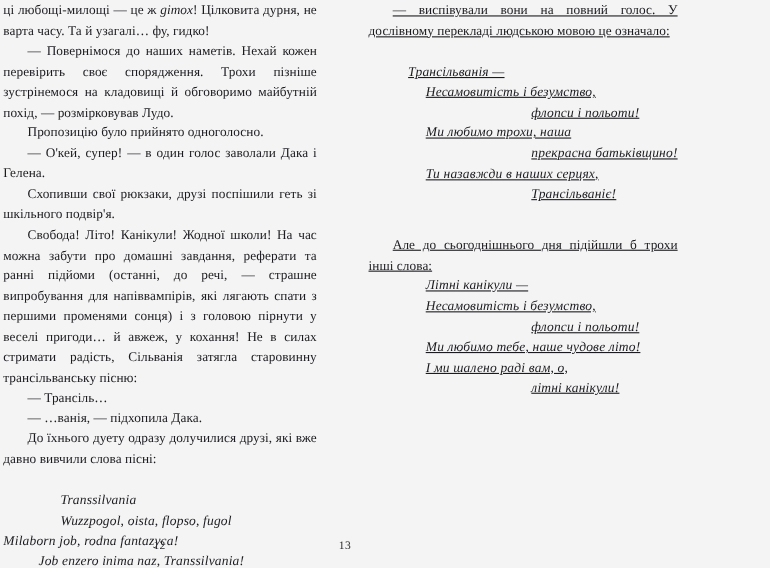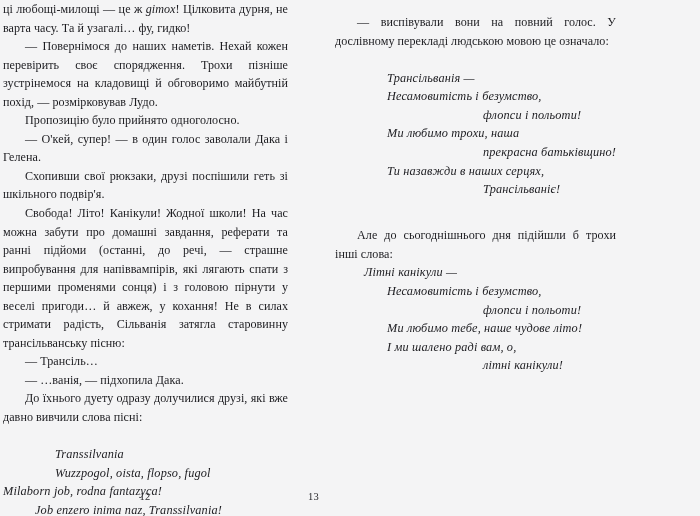--- a/index.html
+++ b/index.html
@@ -24,21 +24,21 @@
   }
 
   .page {
     position: relative;
     width: 350px;
     height: 516px;
     box-sizing: border-box;
   }
 
   .page-left  { padding: 0 14px 0 3px; }
-  .page-right { padding: 13px 4px 0 33px; }
+  .page-right { padding: 0 4px 0 33px; text-decoration: underline; }
 
   .text-block {
     font-size: 12.1px;
     line-height: 18.55px;
     text-align: justify;
     text-justify: inter-word;
     letter-spacing: 0.05px;
   }
 
   p.para {
@@ -116,36 +116,36 @@
   </div>
 
   <div class="page page-right">
     <div class="text-block">
 
       <p class="para">— виспівували вони на повний голос. У дослівному перекладі людською мовою це означало:</p>
 
       <div class="spacer-lg"></div>
 
       <div class="verse-block">
-        <div class="verse" style="margin-left:52px">Трансільванія —</div>
+        <div class="verse" style="margin-left:36px">Трансільванія —</div>
         <div class="verse" style="margin-left:52px">Несамовитість і безумство,</div>
         <div class="verse" style="margin-left:148px">флопси і польоти!</div>
         <div class="verse" style="margin-left:52px">Ми любимо трохи, наша</div>
         <div class="verse" style="margin-left:148px">прекрасна батьківщино!</div>
         <div class="verse" style="margin-left:52px">Ти назавжди в наших серцях,</div>
         <div class="verse" style="margin-left:148px">Трансільваніє!</div>
       </div>
 
       <div class="spacer-lg"></div>
       <div class="spacer-sm"></div>
 
       <p class="para">Але до сьогоднішнього дня підійшли б трохи інші слова:</p>
 
       <div class="verse-block">
-        <div class="verse" style="margin-left:29px">Літні канікули —</div>
+        <div class="verse" style="margin-left:52px">Літні канікули —</div>
         <div class="verse" style="margin-left:52px">Несамовитість і безумство,</div>
         <div class="verse" style="margin-left:148px">флопси і польоти!</div>
         <div class="verse" style="margin-left:52px">Ми любимо тебе, наше чудове літо!</div>
         <div class="verse" style="margin-left:52px">І ми шалено раді вам, о,</div>
         <div class="verse" style="margin-left:148px">літні канікули!</div>
       </div>
 
     </div>
 
     <div class="page-number">13</div>

